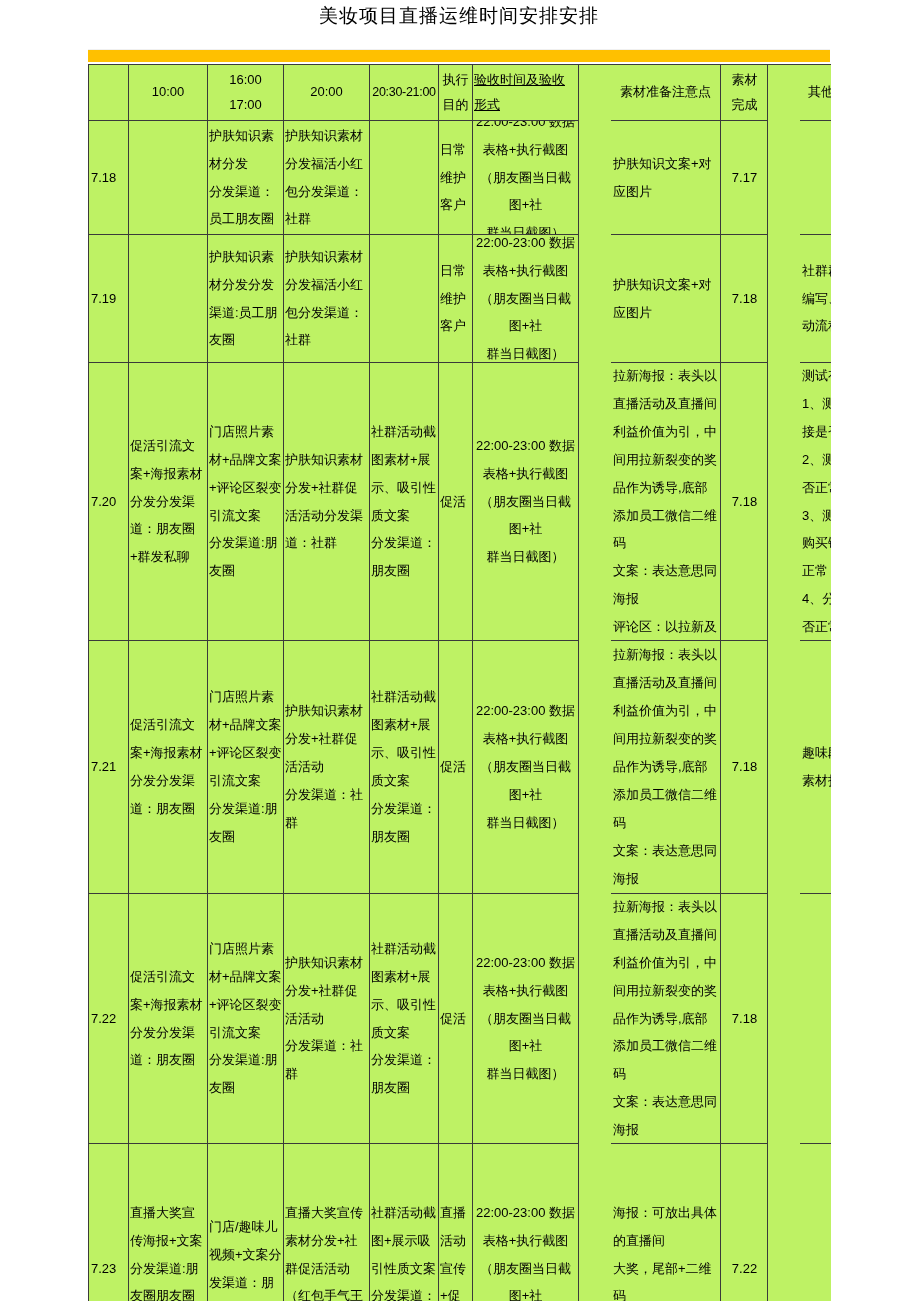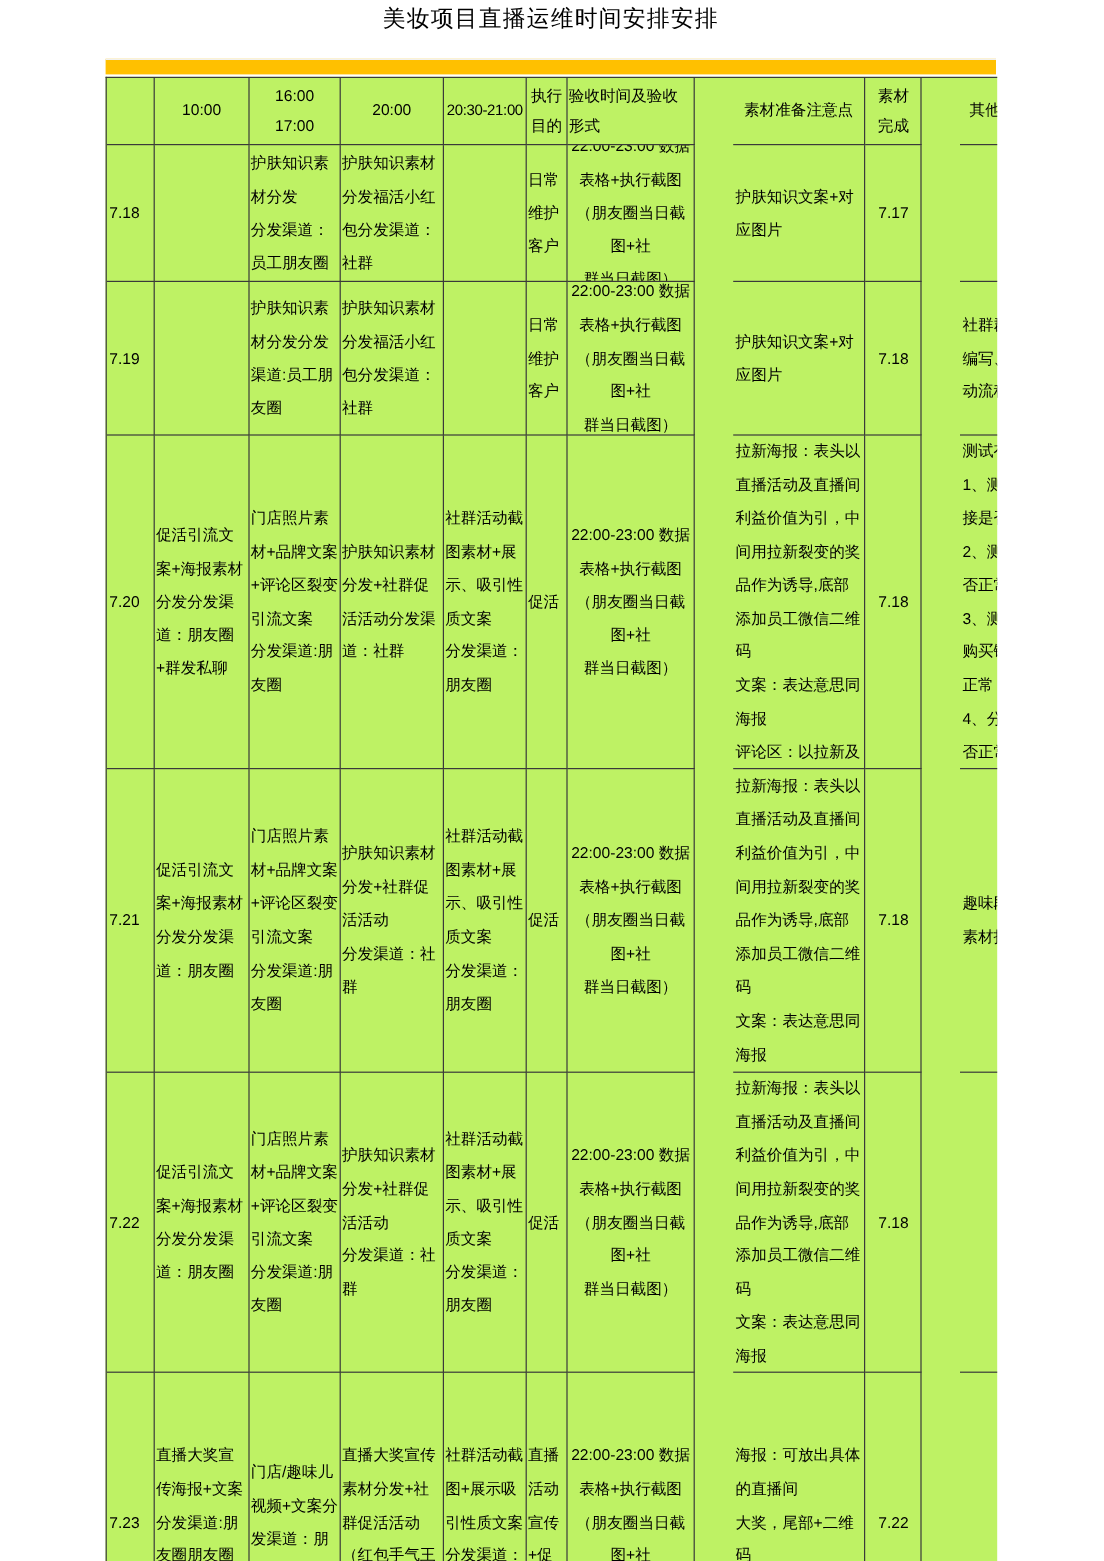--- a/index.html
+++ b/index.html
@@ -36,21 +36,21 @@
   .c0{width:40px}.c1{width:79px}.c2{width:76px}.c3{width:86px}.c4{width:69px}
   .c5{width:34px}.c6{width:106px}.c7{width:110px}.c8{width:47px}.c9{width:95px}
   
   .c0{justify-content:flex-start;text-align:left;padding-left:2px;}
   .c1,.c2,.c3,.c4,.c5{text-align:left;}
   .c6{text-align:center;}
   .c7,.c9{text-align:left;padding-left:2px;padding-right:2px;margin-left:32px;}
   .c8{justify-content:flex-start;text-align:center;padding-left:2px;}
   
   .header-row .cell{text-align:center;justify-content:center;line-height:1.9;}
-  .header-row .c6{text-align:left;}
+  .header-row .c6{text-align:left;text-decoration:underline;}
   .header-row .c4{font-size:12.5px;letter-spacing:-0.3px;}
   
   .r-h{height:56px}
   .r0{height:114px}
   .r1{height:128px}
   .r2{height:278px}
   .r3{height:253px}
   .r4{height:250px}
   .r5{height:250px}
 </style>

